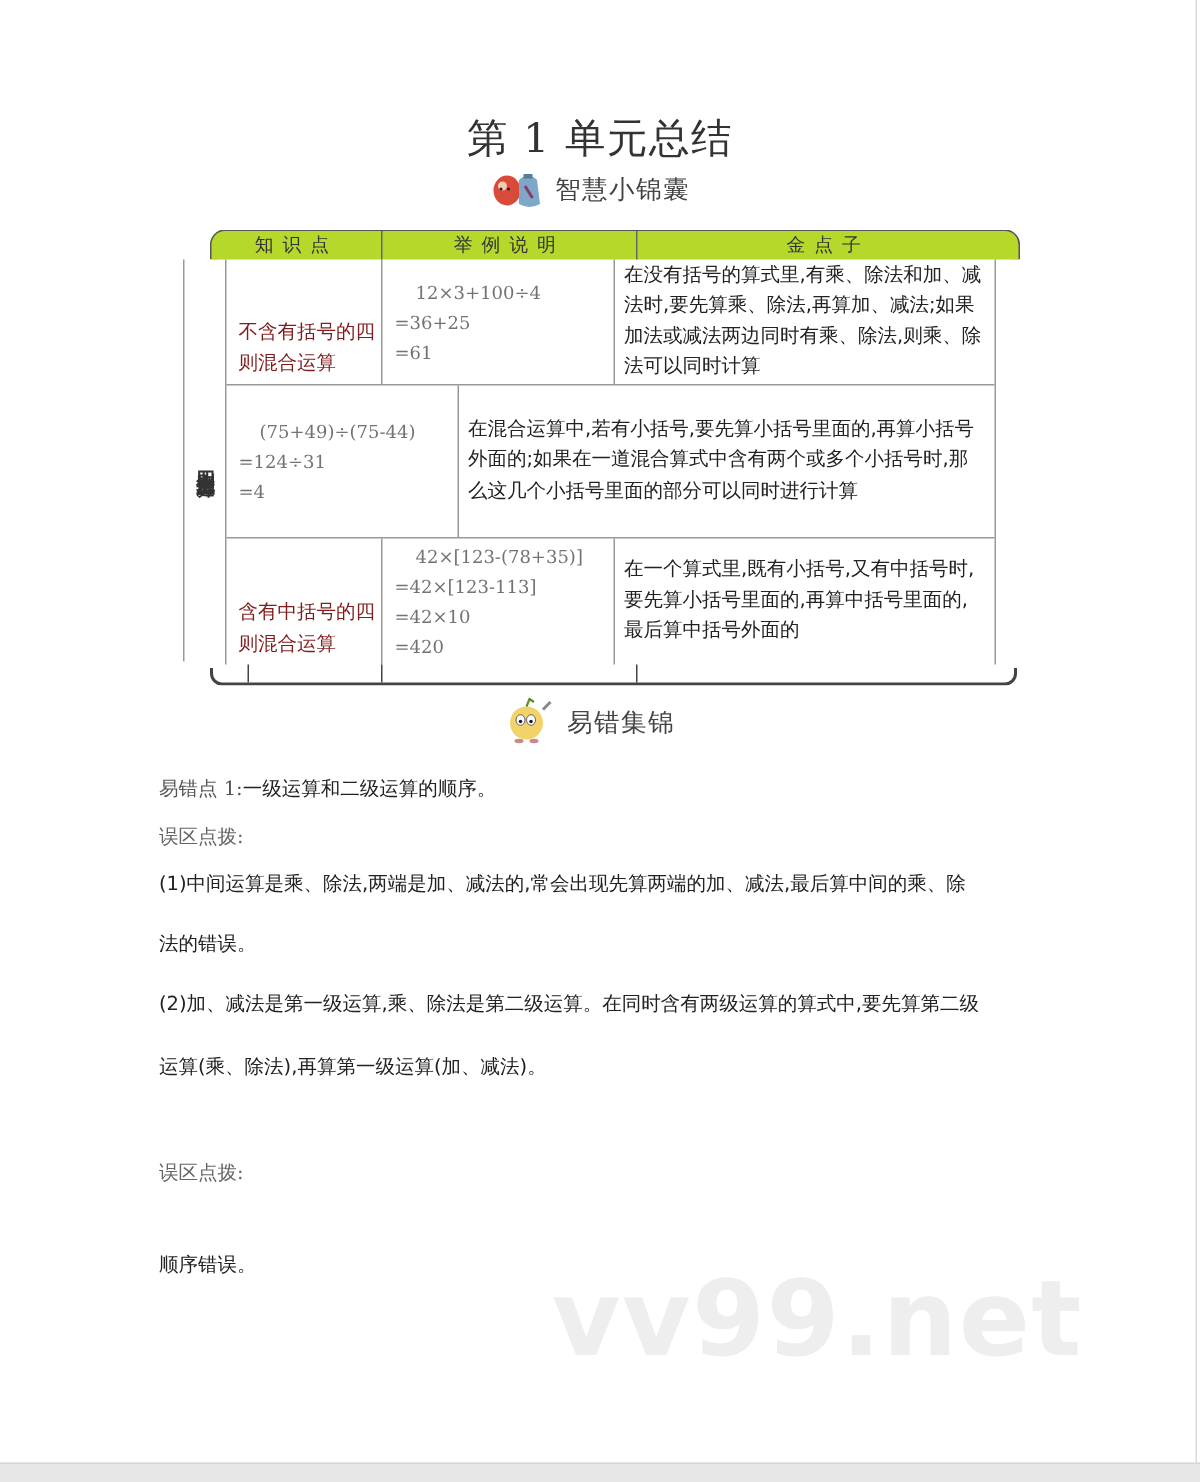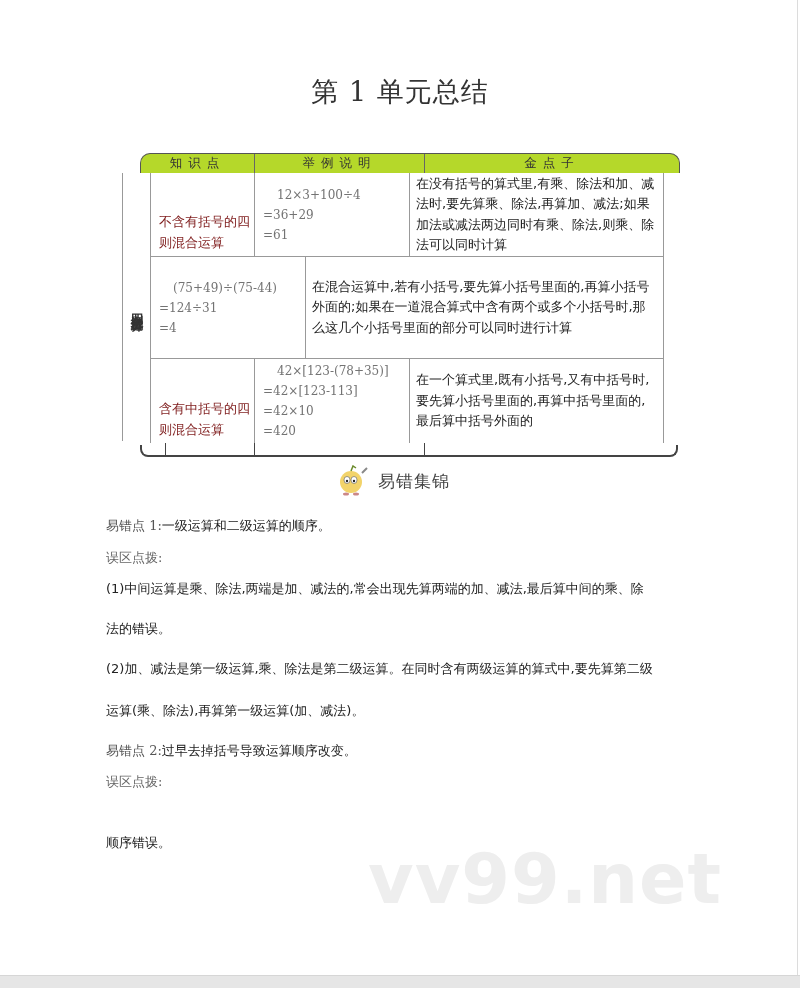--- a/index.html
+++ b/index.html
@@ -59,40 +59,52 @@
   .watermark { position: absolute; left: 368px; top: 838px; font-family: "DejaVu Sans", sans-serif;
                font-weight: bold; font-size: 70px; color: #eeeeee; letter-spacing: 1px; }
 </style>
 </head>
 <body>
 
 <div class="page">
 
   <div class="title">第 1 单元总结</div>
 
+  <div class="section-head sh1">
+    <svg width="34" height="28" viewBox="0 0 34 28">
+      <ellipse cx="10" cy="15" rx="9" ry="10" fill="#d94a3a"></ellipse>
+      <ellipse cx="7" cy="12" rx="3" ry="3" fill="#f4c9b0"></ellipse>
+      <circle cx="6" cy="14" r="1" fill="#222"></circle>
+        <circle cx="11" cy="14" r="1" fill="#222"></circle>
+      <path d="M18 8 Q24 2 30 8 L32 24 Q25 28 18 24 Z" fill="#7fa7c9"></path>
+      <path d="M22 12 L27 20" stroke="#8a3a6a" stroke-width="2"></path>
+      <rect x="21" y="4" width="6" height="3" fill="#5a7a9a"></rect>
+    </svg>
+    <span class="label">智慧小锦囊</span>
+  </div>
 
   <div class="tbl-wrap">
     <div class="tbl-header">
       <div class="hc hc1">知识点</div>
       <div class="hc hc2">举例说明</div>
       <div class="hc hc3">金点子</div>
     </div>
 
     <div class="vcat">
       <span>四则混合运算</span>
     </div>
 
     <div class="rows">
       <div class="row r1">
         <div class="c1">
             <span>不含有括号的四则混合运算</span>
           </div>
         <div class="c2">
           <div class="ex first">12×3+100÷4</div>
-          <div class="ex">=36+29</div>
+          <div class="ex">=36+25</div>
           <div class="ex">=61</div>
         </div>
         <div class="c3">
             <span>在没有括号的算式里,有乘、除法和加、减法时,要先算乘、除法,再算加、减法;如果加法或减法两边同时有乘、除法,则乘、除法可以同时计算</span>
           </div>
       </div>
 
       <div class="row r2">
         <div class="c2">
           <div class="ex first">(75+49)÷(75-44)</div>
@@ -143,22 +155,19 @@
 
   <div class="p" style="top:517px">
     <span class="serif">易错点 1:</span><span>一级运算和二级运算的顺序。</span>
   </div>
   <div class="p light" style="top:549px">误区点拨:</div>
   <div class="p" style="top:580px">(1)中间运算是乘、除法,两端是加、减法的,常会出现先算两端的加、减法,最后算中间的乘、除</div>
   <div class="p" style="top:620px">法的错误。</div>
   <div class="p" style="top:660px">(2)加、减法是第一级运算,乘、除法是第二级运算。在同时含有两级运算的算式中,要先算第二级</div>
   <div class="p" style="top:702px">运算(乘、除法),再算第一级运算(加、减法)。</div>
 
-  <div class="p" style="top:742px">
-    <span class="serif">易错点 2:</span><span>过早去掉括号导致运算顺序改变。</span>
-  </div>
   <div class="p light" style="top:773px">误区点拨:</div>
   <div class="p" style="top:834px">顺序错误。</div>
 
   <div class="watermark">vv99.net</div>
   <div class="right-edge"></div>
 </div>
 <div class="bottom-bar"></div>
 
 </body></html>

